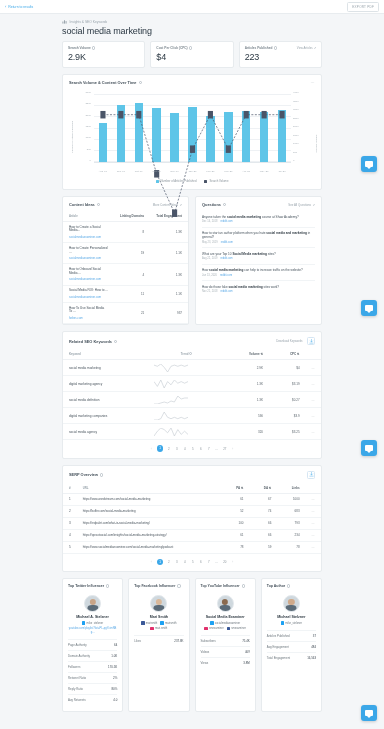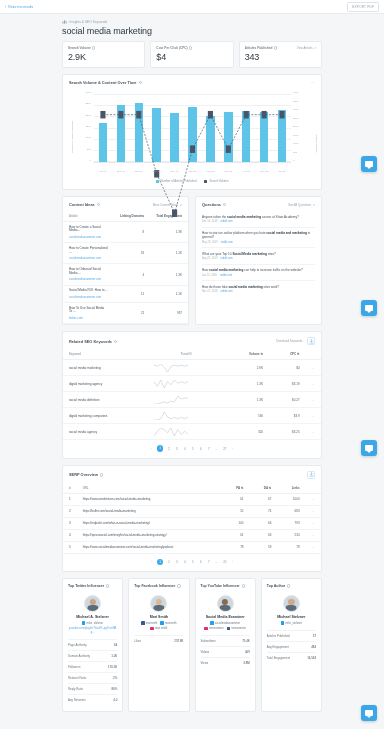--- a/index.html
+++ b/index.html
@@ -215,21 +215,21 @@
         <div class="stat-head">
           <span class="stat-label">
             <span>Articles Published</span>
             <span class="info-dot"></span>
           </span>
           <span class="stat-link">
             <span>View Articles</span>
             <span>↗</span>
           </span>
         </div>
-        <div class="stat-value">343</div>
+        <div class="stat-value">223</div>
       </div>
     </div>
 
     <div class="panel">
       <div class="panel-head">
         <span class="panel-title">
           <span>Search Volume &amp; Content Over Time</span>
           <span class="info-dot"></span>
         </span>
         <span class="dots">⋯</span>

